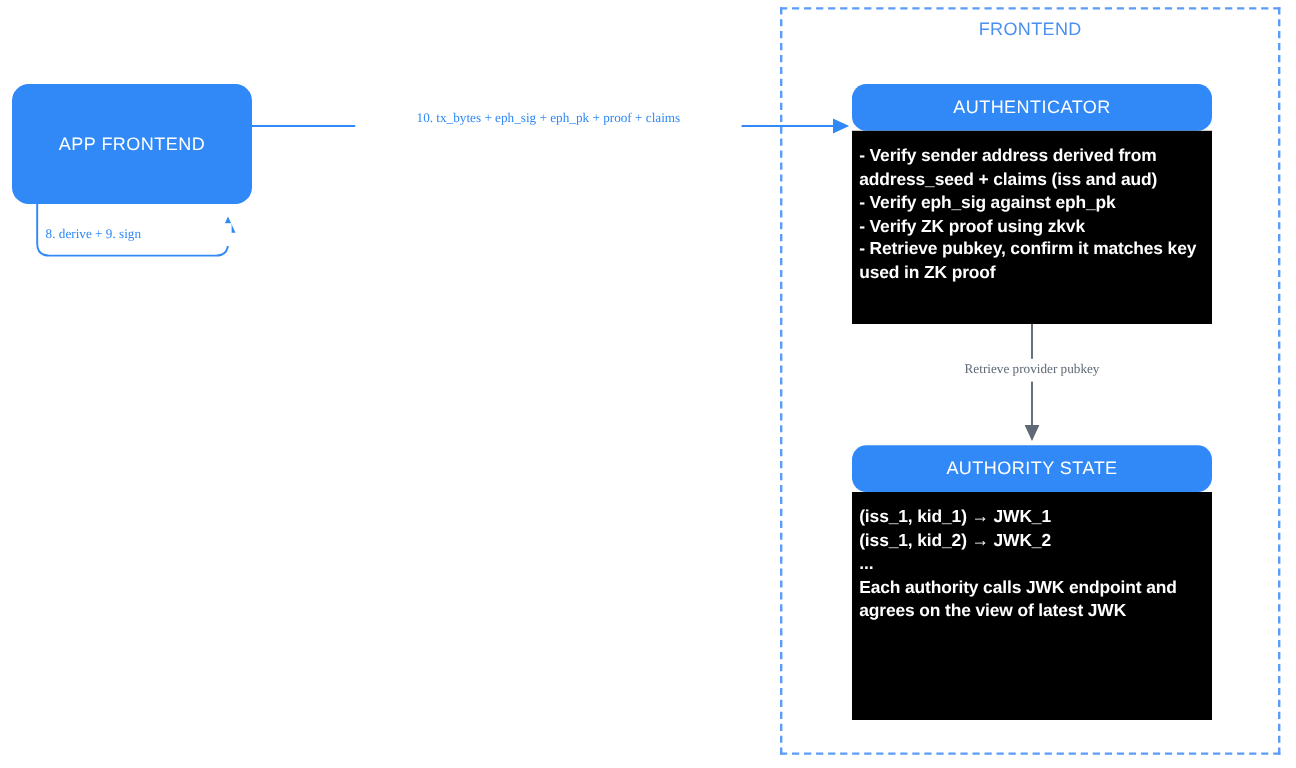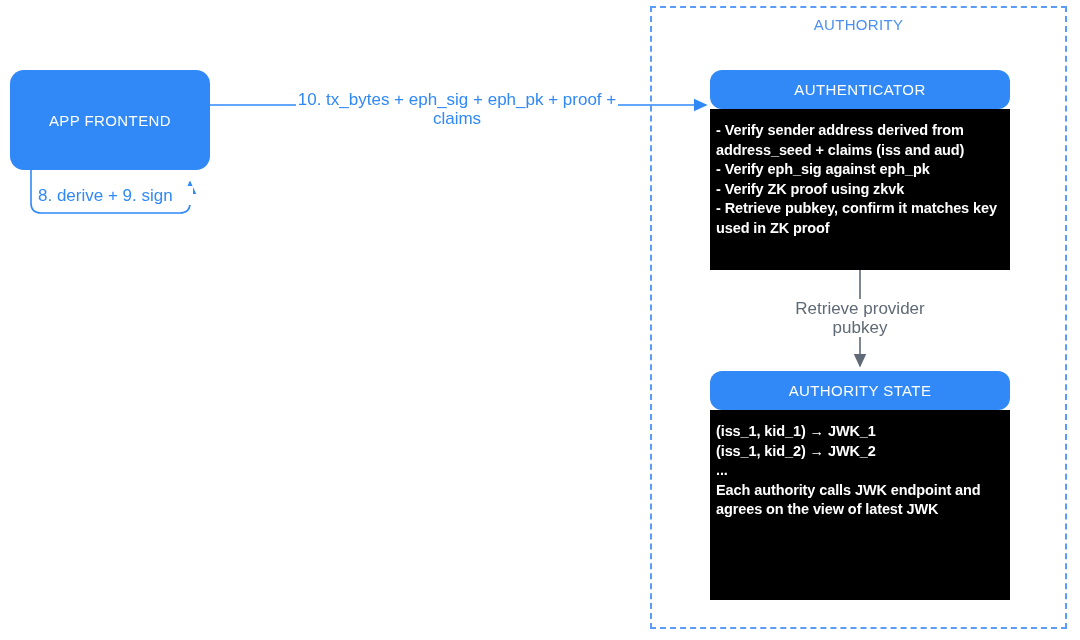--- a/index.html
+++ b/index.html
@@ -110,23 +110,24 @@
     left: 0;
     top: 0;
     width: 1080px;
     height: 640px;
     pointer-events: none;
   }
 
   
   .edge-label {
     position: absolute;
-    font-size: 17px;
+    font-size: 11px;
     line-height: 19px;
     text-align: center;
+    font-family: Liberation Serif, serif;
   }
   #label-tx {
     left: 296px;
     top: 90px;
     width: 322px;
     color: #3089f7;
     background: #ffffff;
   }
   #label-derive-sign {
     left: 38px;
@@ -142,21 +143,21 @@
     width: 160px;
     color: #5f6a76;
     background: #ffffff;
   }
 </style>
 </head>
 <body>
 
 <div id="authority-group"></div>
 
-<div id="authority-title">AUTHORITY</div>
+<div id="authority-title">FRONTEND</div>
 
 <svg id="connectors" viewBox="0 0 1080 640" xmlns="http://www.w3.org/2000/svg">
   <defs>
     <marker id="arrow-blue" markerWidth="9" markerHeight="9" refX="7.5" refY="4.5" orient="auto" markerUnits="strokeWidth">
       <path d="M0,0.6 L8.5,4.5 L0,8.4 z" fill="#3089f7"></path>
     </marker>
     <marker id="arrow-gray" markerWidth="9" markerHeight="9" refX="7.5" refY="4.5" orient="auto" markerUnits="strokeWidth">
       <path d="M0,0.6 L8.5,4.5 L0,8.4 z" fill="#5f6a76"></path>
     </marker>
   </defs>

